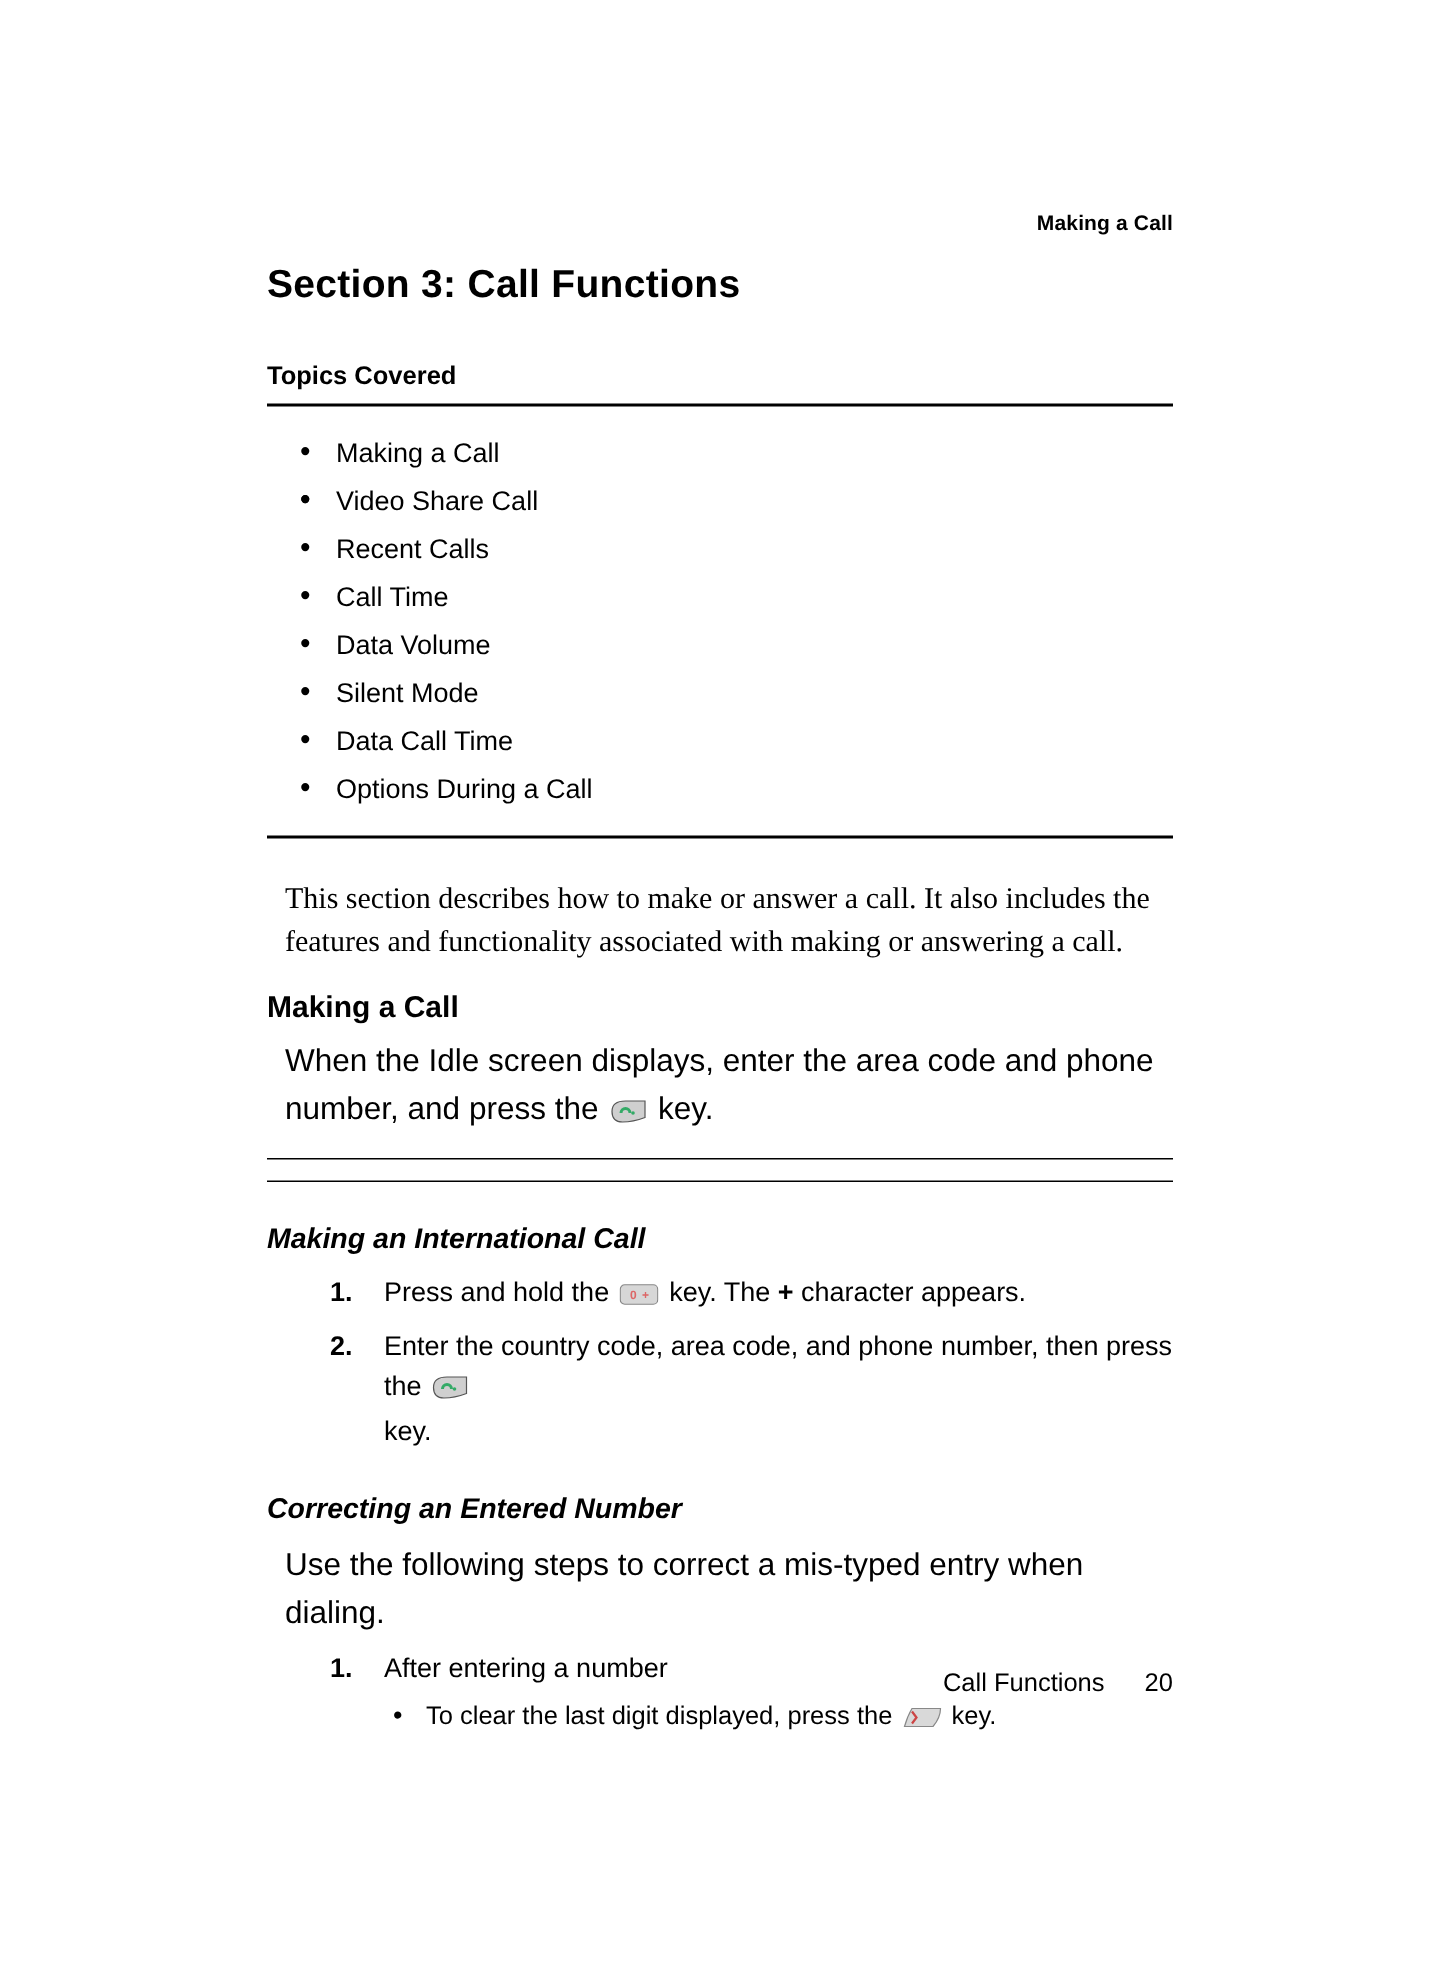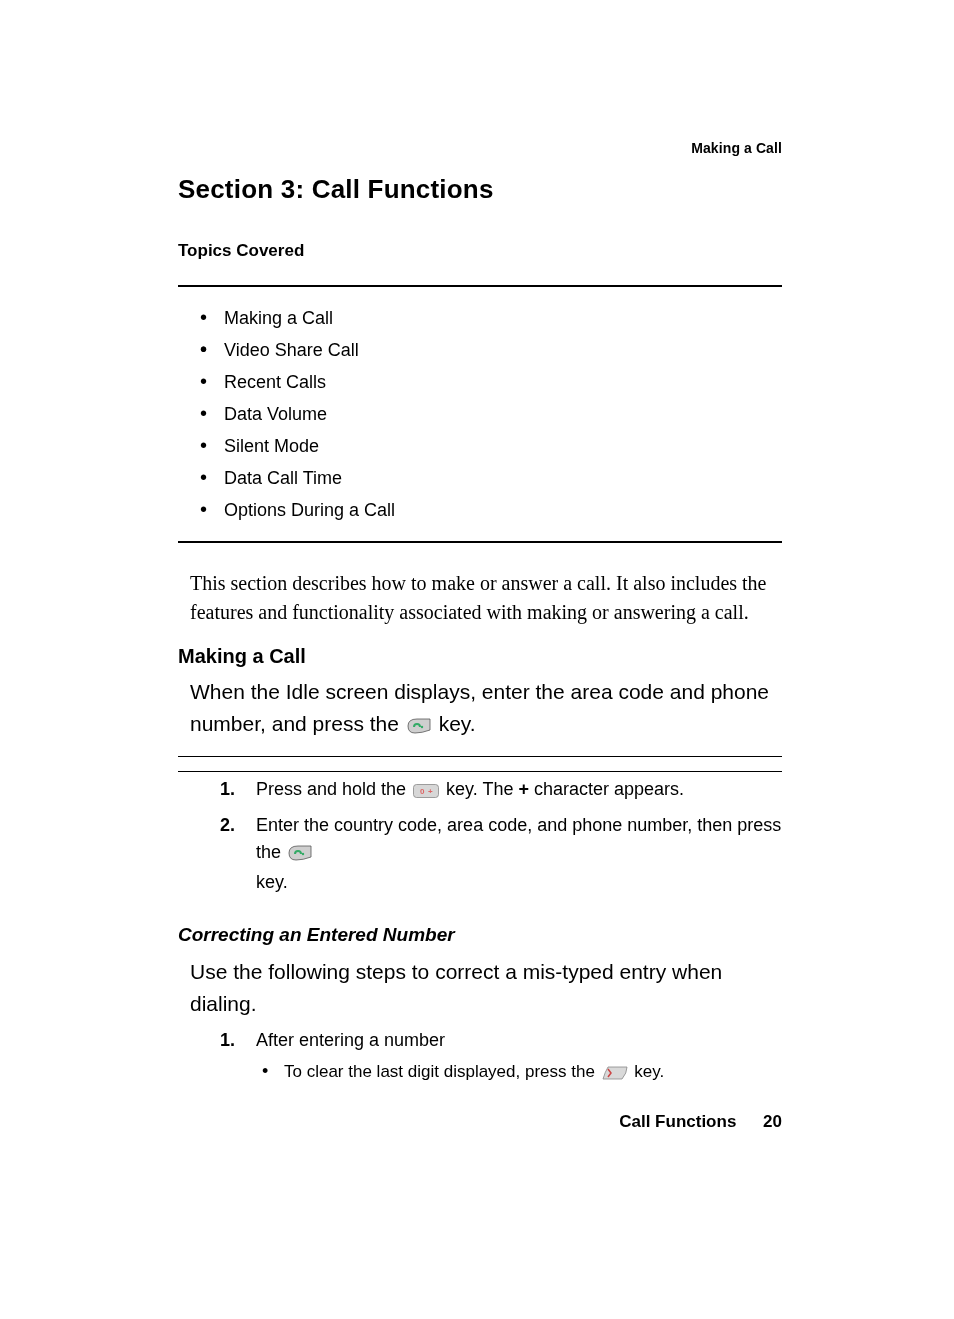--- a/index.html
+++ b/index.html
@@ -29,21 +29,21 @@
   .section-title {
     font-weight: 900;
     font-size: 26px;
     margin-bottom: 36px;
     letter-spacing: 0.2px;
     font-family: Arial, Helvetica, sans-serif;
   }
   .topics-heading {
     font-weight: bold;
     font-size: 17px;
-    margin-bottom: 24px;
+    margin-bottom: 8px;
     font-family: Arial, Helvetica, sans-serif;
   }
   .rule {
     border: none;
     border-top: 2px solid #000;
     margin: 0;
   }
   ul.topics {
     list-style: none;
     padding: 0;
@@ -148,21 +148,20 @@
     margin: 0 2px;
   }
   .footer {
     position: absolute;
     left: 178px;
     top: 1112px;
     width: 604px;
     text-align: right;
     font-size: 17px;
     font-family: Arial, Helvetica, sans-serif;
-    font-weight: bold;
   }
   .footer .pg {
     display: inline-block;
     margin-left: 22px;
   }
 </style>
 </head>
 <body>
 
 <div class="page">
@@ -172,20 +171,21 @@
   <div class="section-title">Section 3:  Call Functions</div>
 
   <div class="topics-heading">Topics Covered</div>
   <hr class="rule">
 
   <ul class="topics">
     <li>Making a Call</li>
     <li></li>
     <li>Video Share Call</li>
     <li>Recent Calls</li>
+    <li>Call Time</li>
     <li>Data Volume</li>
     <li>Silent Mode</li>
     <li>Data Call Time</li>
     <li>Options During a Call</li>
   </ul>
 
   <hr class="rule">
 
   <div class="intro">This section describes how to make or answer a call. It also includes the features and functionality associated with making or answering a call.</div>
 
@@ -195,20 +195,21 @@
     <span>When the Idle screen displays, enter the area code and phone number, and press the </span><span class="key-icon"><svg width="24" height="16" viewBox="0 0 24 16">
           <path d="M1 8 Q1 1 10 1 L23 1 L23 12 Q15 15 8 15 Q1 15 1 8 Z" fill="#cfcfcf" stroke="#555" stroke-width="0.8"></path>
           <path d="M7 9 a3 3 0 1 1 6 0" fill="none" stroke="#3a6" stroke-width="2"></path>
           <circle cx="15" cy="9" r="1.2" fill="#3a6"></circle>
         </svg></span><span> key.</span>
   </div>
 
   <hr class="note-rule">
   <hr class="note-rule">
 
+  <div class="h3">Making an International Call</div>
 
   <ol class="steps">
     <li>
       <span class="num">1.</span>
       <span>Press and hold the </span><span class="key-icon"><svg width="26" height="14" viewBox="0 0 26 14">
             <rect x="0.5" y="0.5" width="25" height="13" rx="3" fill="#d7d7d7" stroke="#888" stroke-width="0.8"></rect>
             <text x="7" y="10" font-size="8" fill="#d66" font-family="Arial" font-weight="bold">0</text>
             <text x="15" y="10" font-size="8" fill="#d66" font-family="Arial" font-weight="bold">+</text>
           </svg></span><span> key. The </span><b>+</b><span> character appears.</span>
     </li>

